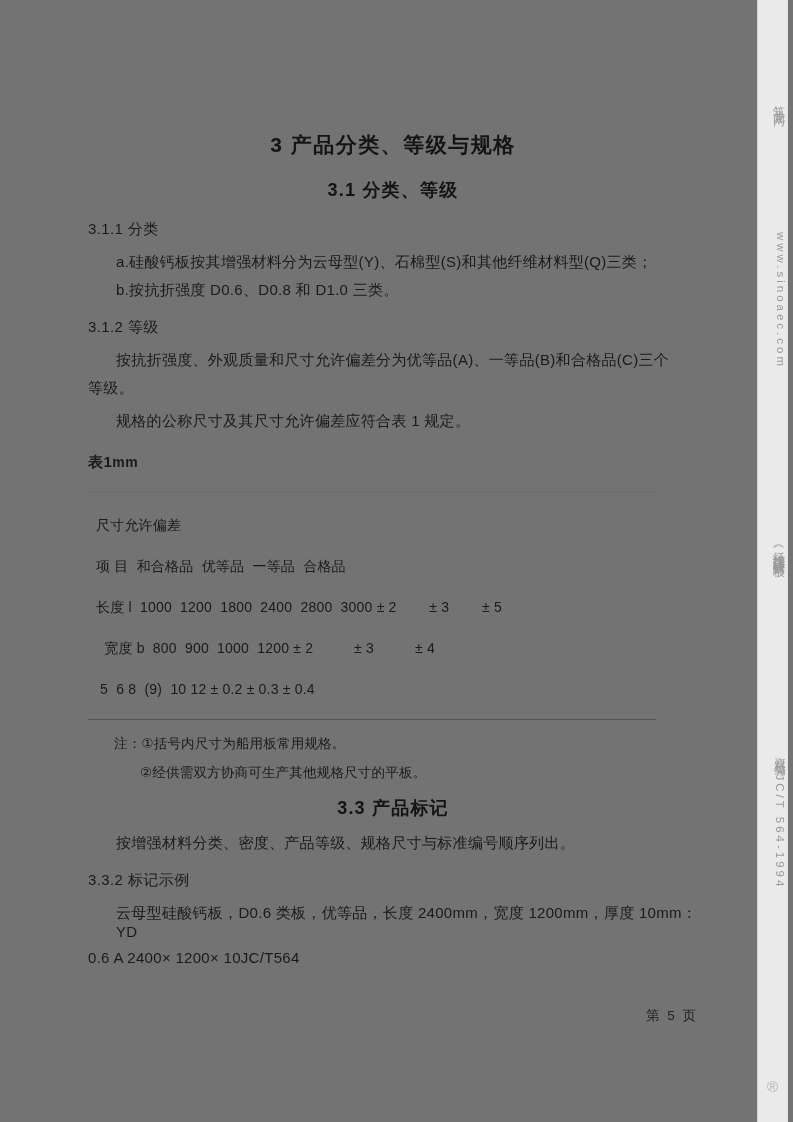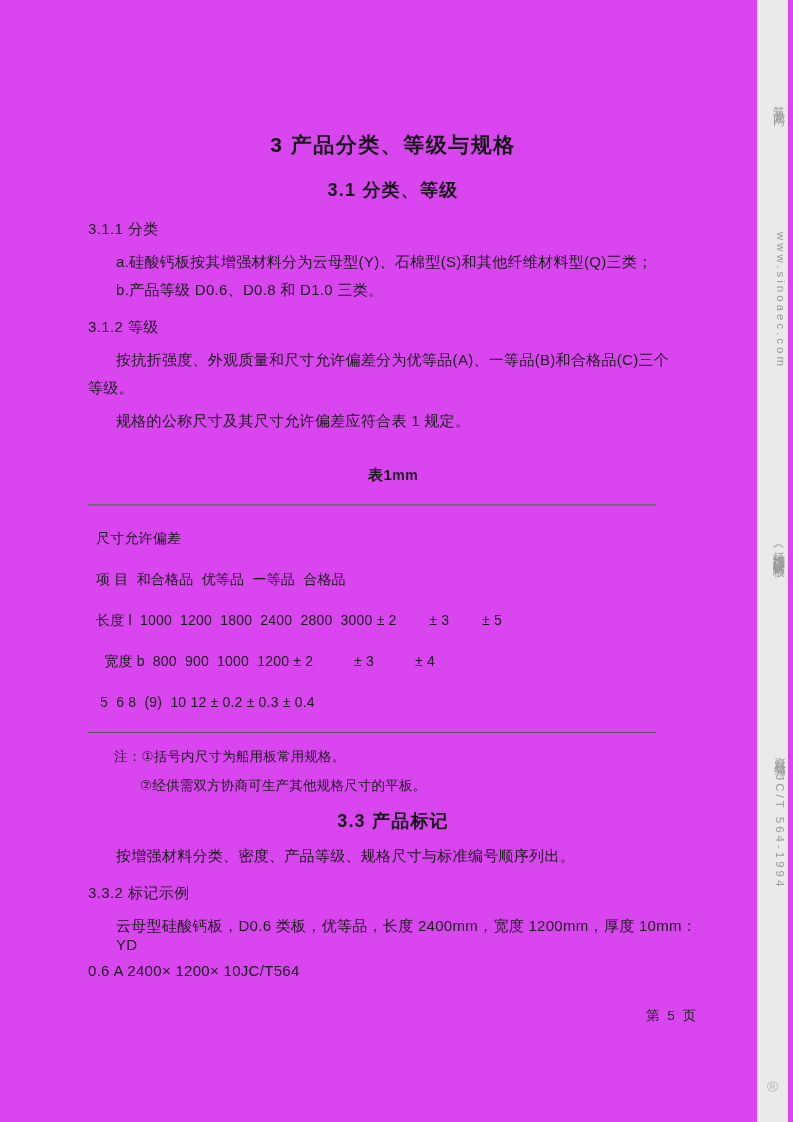--- a/index.html
+++ b/index.html
@@ -11,21 +11,21 @@
   body {
     font-family: "Liberation Sans", "DejaVu Sans", sans-serif;
     color: #1a1a1a;
   }
 
   .page {
     position: relative;
     width: 793px;
     height: 1122px;
     margin: 0 auto;
-    background: #d946ef;
+    background: #737373;
     overflow: hidden;
   }
 
   
   .content {
     position: absolute;
     left: 88px;
     top: 0;
     width: 610px;
     height: 1122px;
@@ -71,24 +71,23 @@
     padding-left: 28px;
   }
   .tight {
     padding-top: 9px;
   }
 
   
   .table-caption {
     font-size: 15px;
     font-weight: bold;
-    margin: 13px;
+    margin: 0;
     padding-top: 22px;
     letter-spacing: 0.5px;
-    text-align: center;
   }
   .table-caption .unit {
     font-weight: bold;
     font-size: 14px;
   }
 
   .rule {
     height: 0;
     border-top: 2px solid #6d6d6d;
     margin: 0;
@@ -180,21 +179,21 @@
 
 <div class="page">
 
   <div class="content">
 
     <h1 class="h1">3  产品分类、等级与规格</h1>
     <h2 class="h2">3.1  分类、等级</h2>
 
     <p class="clause">3.1.1 分类</p>
     <p class="body-line indent">a.硅酸钙板按其增强材料分为云母型(Y)、石棉型(S)和其他纤维材料型(Q)三类；</p>
-    <p class="body-line indent tight">b.产品等级 D0.6、D0.8 和 D1.0 三类。</p>
+    <p class="body-line indent tight">b.按抗折强度 D0.6、D0.8 和 D1.0 三类。</p>
 
     <p class="clause">3.1.2 等级</p>
     <p class="body-line indent">按抗折强度、外观质量和尺寸允许偏差分为优等品(A)、一等品(B)和合格品(C)三个</p>
     <p class="body-line tight">等级。</p>
 
     <p class="body-line indent">规格的公称尺寸及其尺寸允许偏差应符合表 1 规定。</p>
 
     <p class="table-caption">
       <span>表1</span><span class="unit">mm</span>
     </p>

